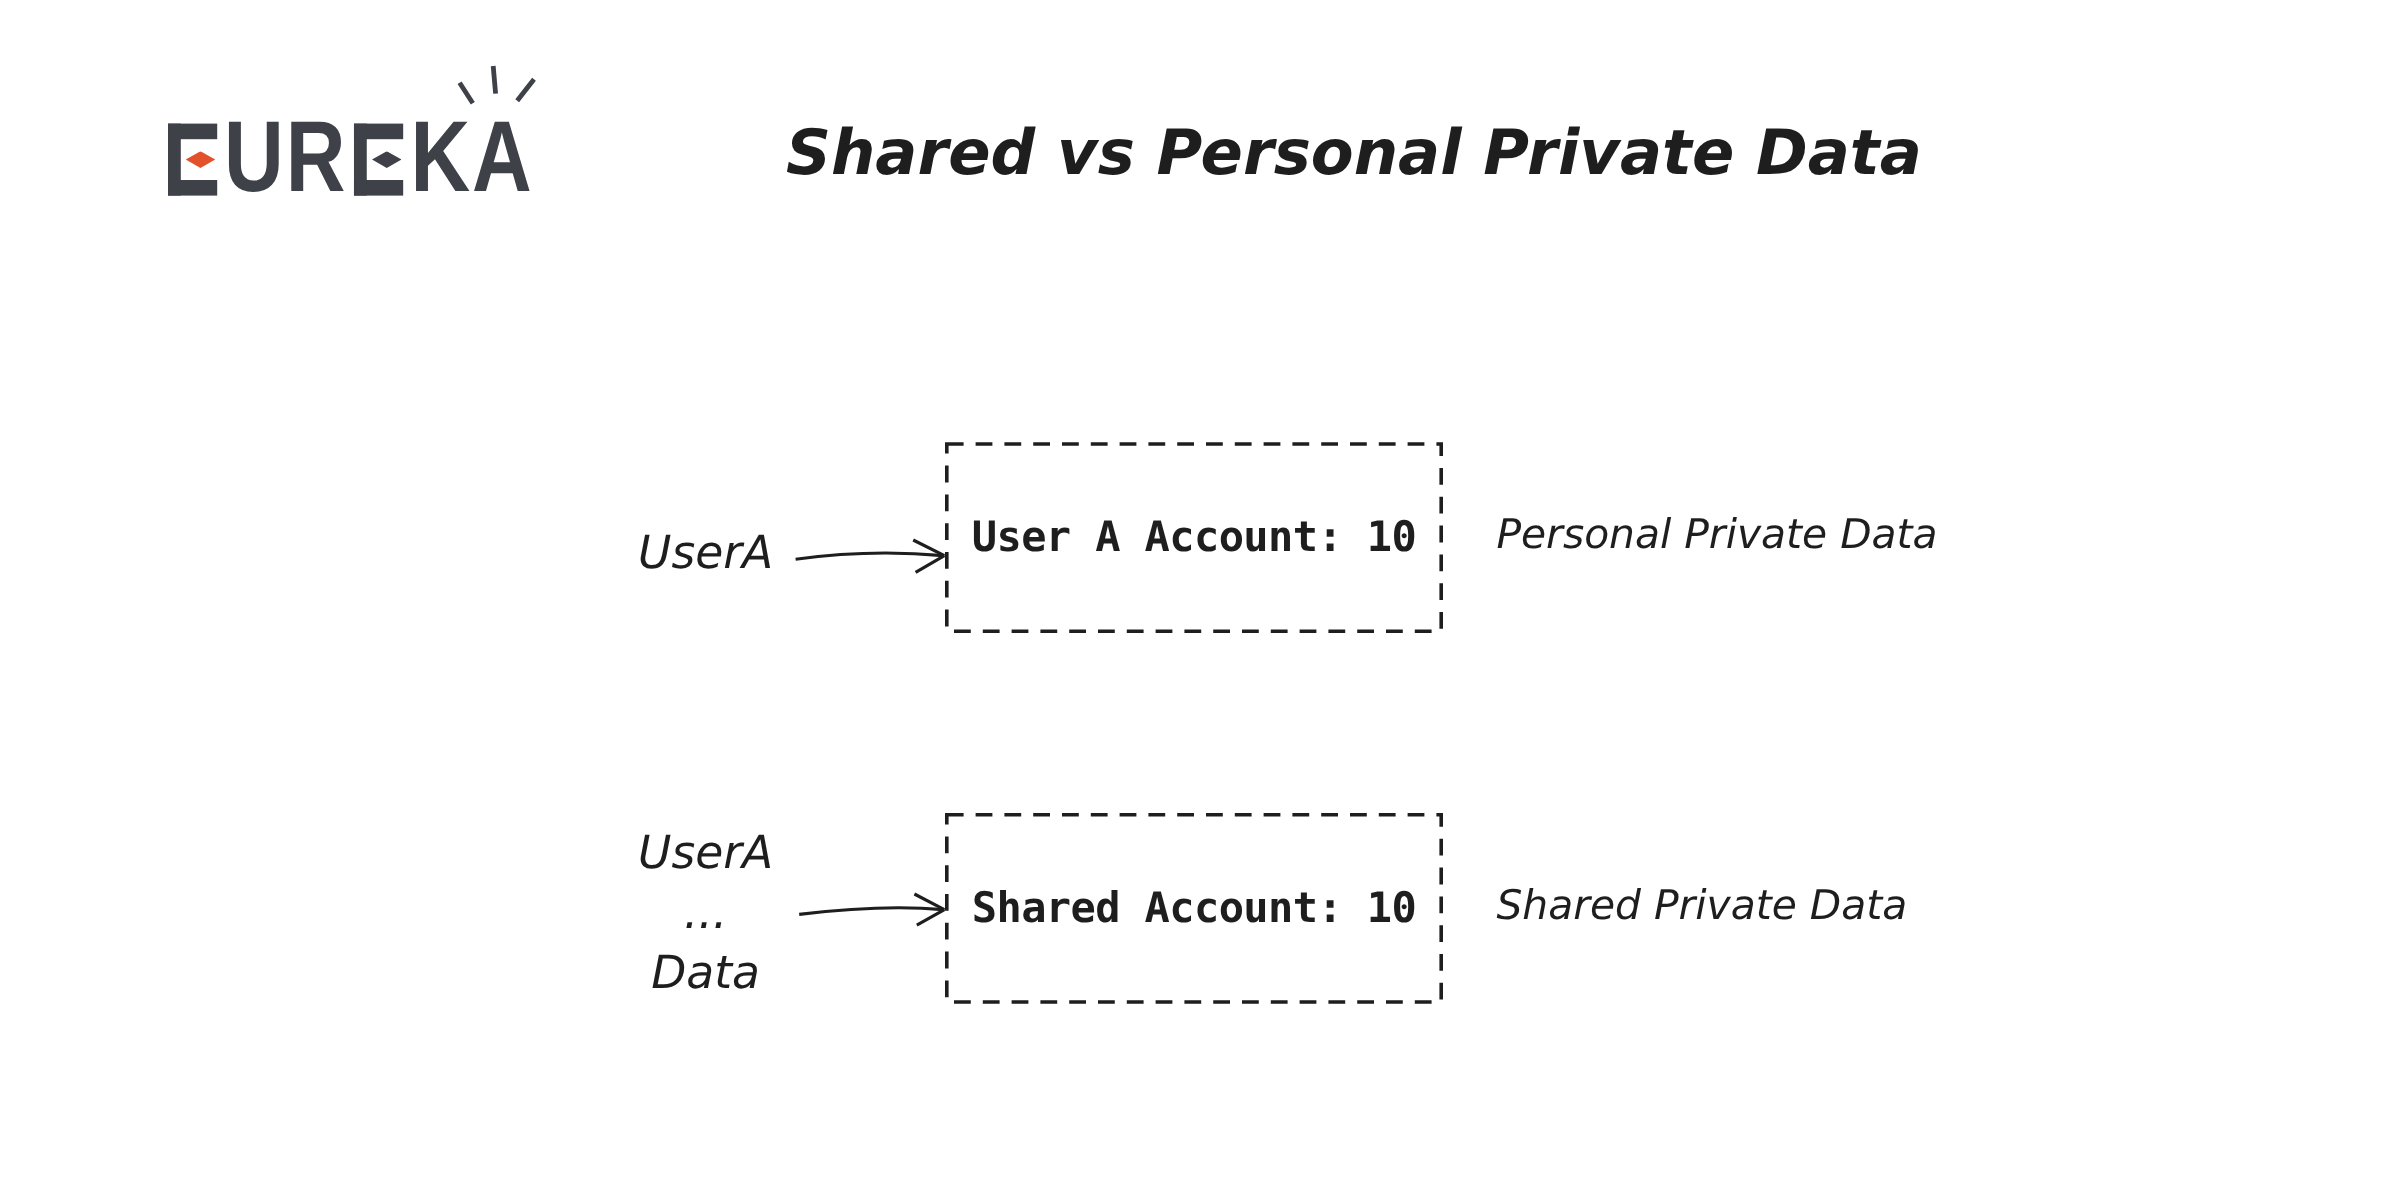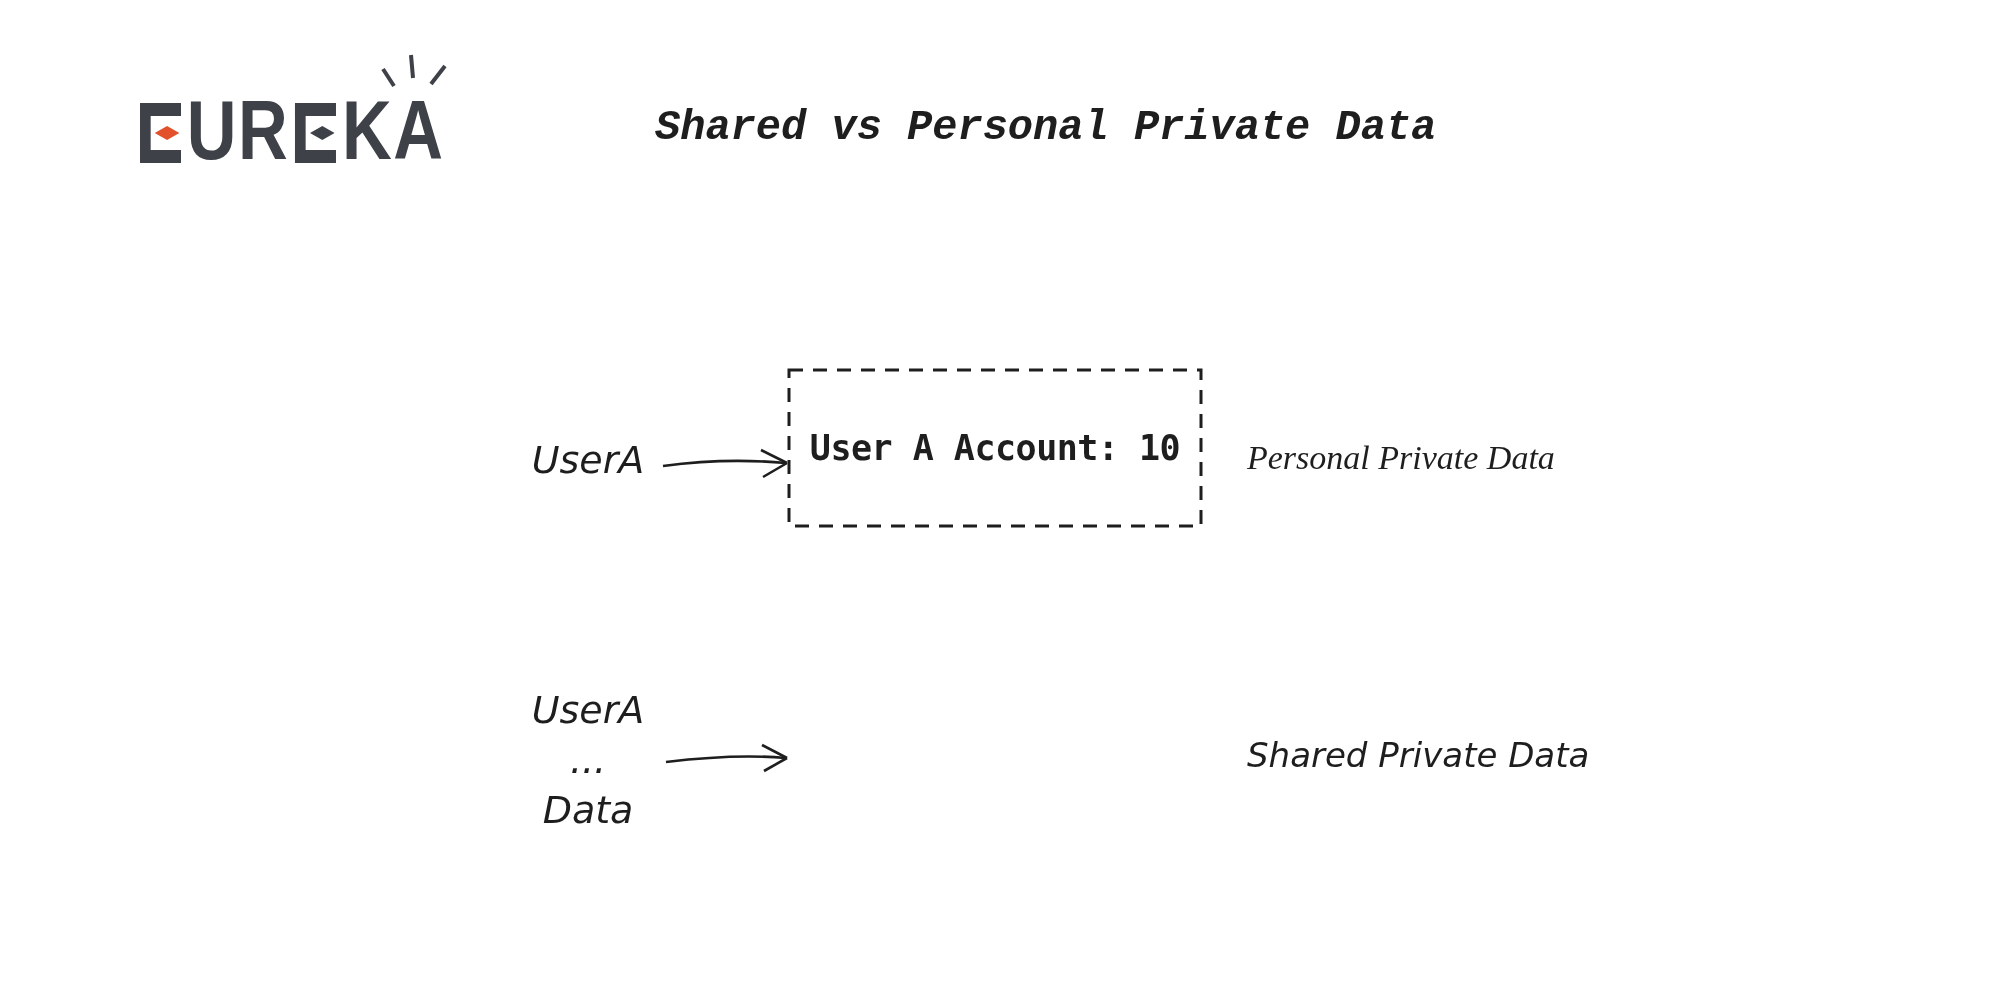--- a/index.html
+++ b/index.html
@@ -51,21 +51,21 @@
   
   .hand {
     font-family:"DejaVu Sans", sans-serif;
     font-style:italic; font-weight:500;
     color:var(--ink, #1e1e1e);
     white-space:nowrap;
   }
   .title {
     position:absolute; left:655px; top:98px; width:700px;
     margin:0; 
-    font-size:42px; line-height:60px; font-weight:600;font-family:Liberation Mono, monospace;
+    font-size:52px; line-height:60px; font-weight:600;
   }
 
   
   .label-left-1 { position:absolute; left:520px; top:438px; width:136px;
                   text-align:center; font-size:38px; line-height:44px; }
   .left-stack   { position:absolute; left:520px; top:685px; width:136px;
                   text-align:center; font-size:38px; line-height:50px; }
   .arrow { position:absolute; }
   .arrow-1 { left:657px; top:442px; }
   .arrow-2 { left:662px; top:737px; }
@@ -75,21 +75,21 @@
   .dbox-2 { left:787px; top:677px; }
   .dbox svg.frame { position:absolute; inset:0; }
   .dbox .code {
     position:absolute; inset:0;
     display:flex; align-items:center; justify-content:center;
     font-family:"DejaVu Sans Mono", monospace;
     font-size:35px; font-weight:700; letter-spacing:-0.5px;
     color:var(--ink, #1e1e1e); white-space:nowrap;
   }
   .label-right { position:absolute; font-size:34px; line-height:44px; }
-  .label-right-1 { left:1247px; top:436px;font-family:Liberation Serif, serif; }
+  .label-right-1 { left:1247px; top:424px; }
   .label-right-2 { left:1247px; top:733px; }
 
   .stroke { stroke:var(--ink, #1e1e1e); fill:none; }
   .logo-stroke { stroke:var(--logo_dark, #3e4147); fill:none; }
 </style>
 </head>
 <body>
 
 <div class="stage">
 
@@ -135,16 +135,22 @@
     <div>...</div>
     <div>Data</div>
   </div>
 
   <svg class="arrow arrow-2" width="135" height="40" viewBox="0 0 135 40">
     <path class="stroke" d="M4 25 C 45 20, 90 18, 124 21" stroke-width="2.6"></path>
     <path class="stroke" d="M125 21 L100 8" stroke-width="2.6"></path>
     <path class="stroke" d="M125 21 L102 34" stroke-width="2.6"></path>
   </svg>
 
+  <div class="dbox dbox-2">
+    <svg class="frame" width="416" height="160" viewBox="0 0 416 160">
+      <rect class="stroke" x="2" y="2" width="412" height="156" stroke-width="3" stroke-dasharray="14 10"></rect>
+    </svg>
+    <span class="code">Shared Account: 10</span>
+  </div>
 
   <div class="label-right label-right-2 hand">Shared Private Data</div>
 
 </div>
 
 </body></html>

